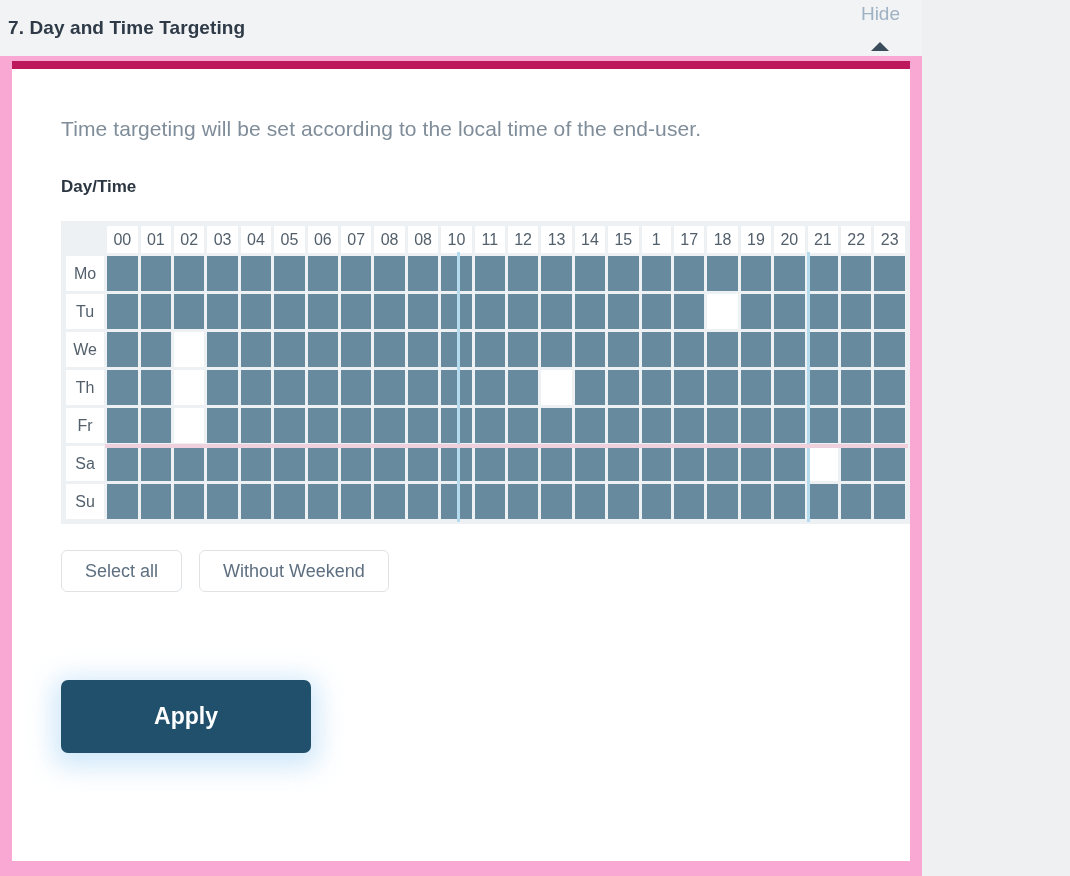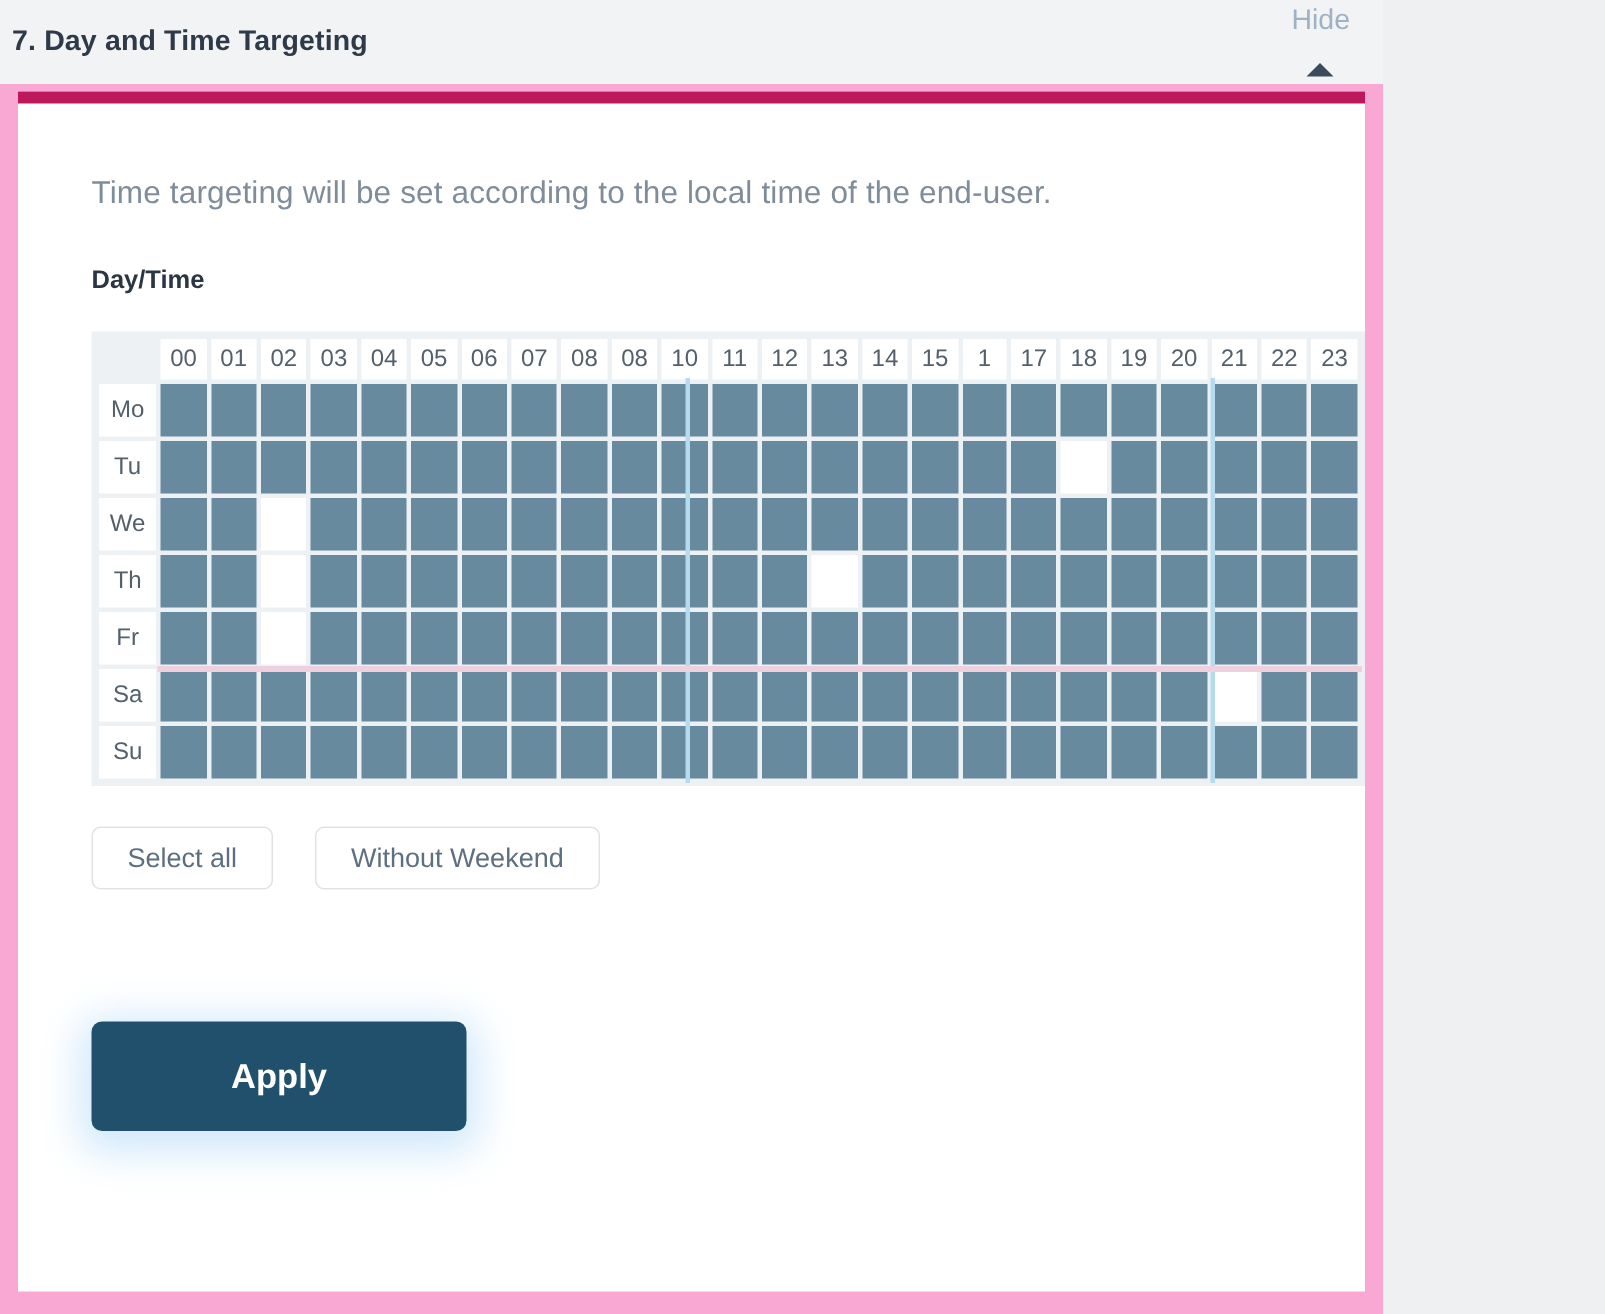--- a/index.html
+++ b/index.html
@@ -163,21 +163,21 @@
     right: 2px;
     height: 4px;
     background: #eed1dc;
     z-index: 3;
     pointer-events: none;
   }
 
   
   .preset-row {
     display: flex;
-    gap: 28px;
+    gap: 17px;
     margin-top: 22px;
   }
 
   .preset-btn {
     height: 42px;
     padding: 0 23px;
     background: #ffffff;
     border: 1px solid #dfe3e6;
     border-radius: 6px;
     font-family: "Liberation Sans", sans-serif;

